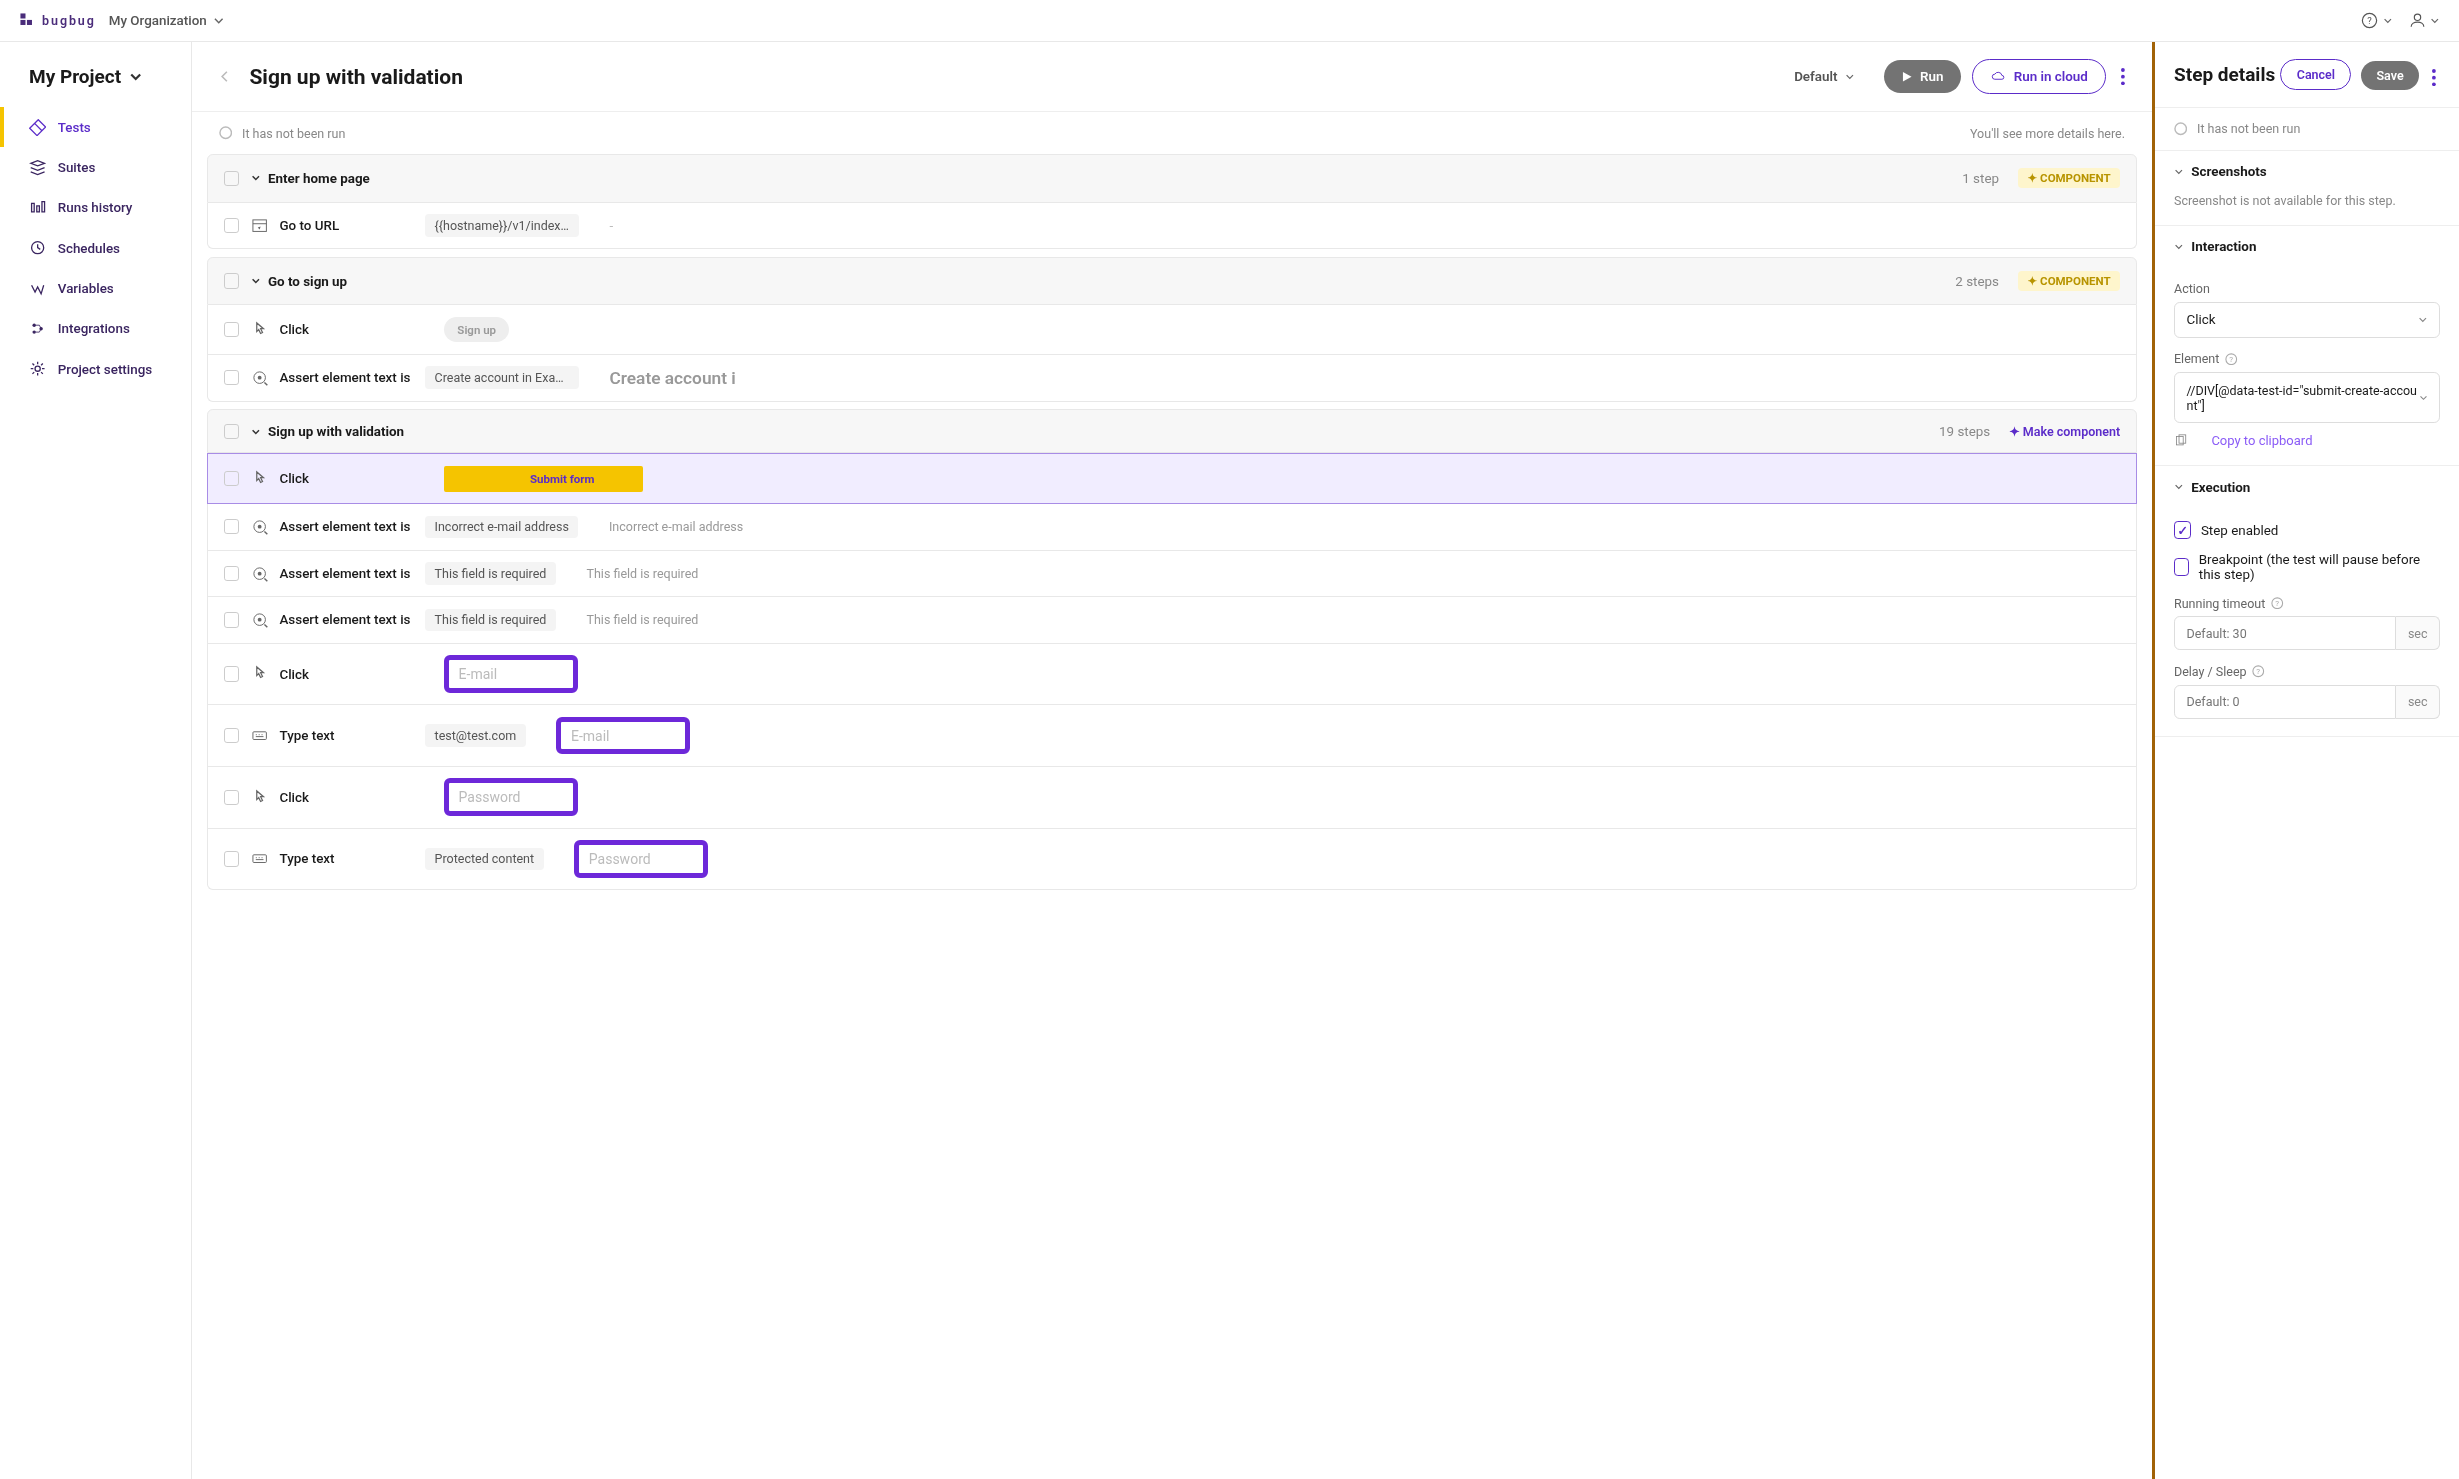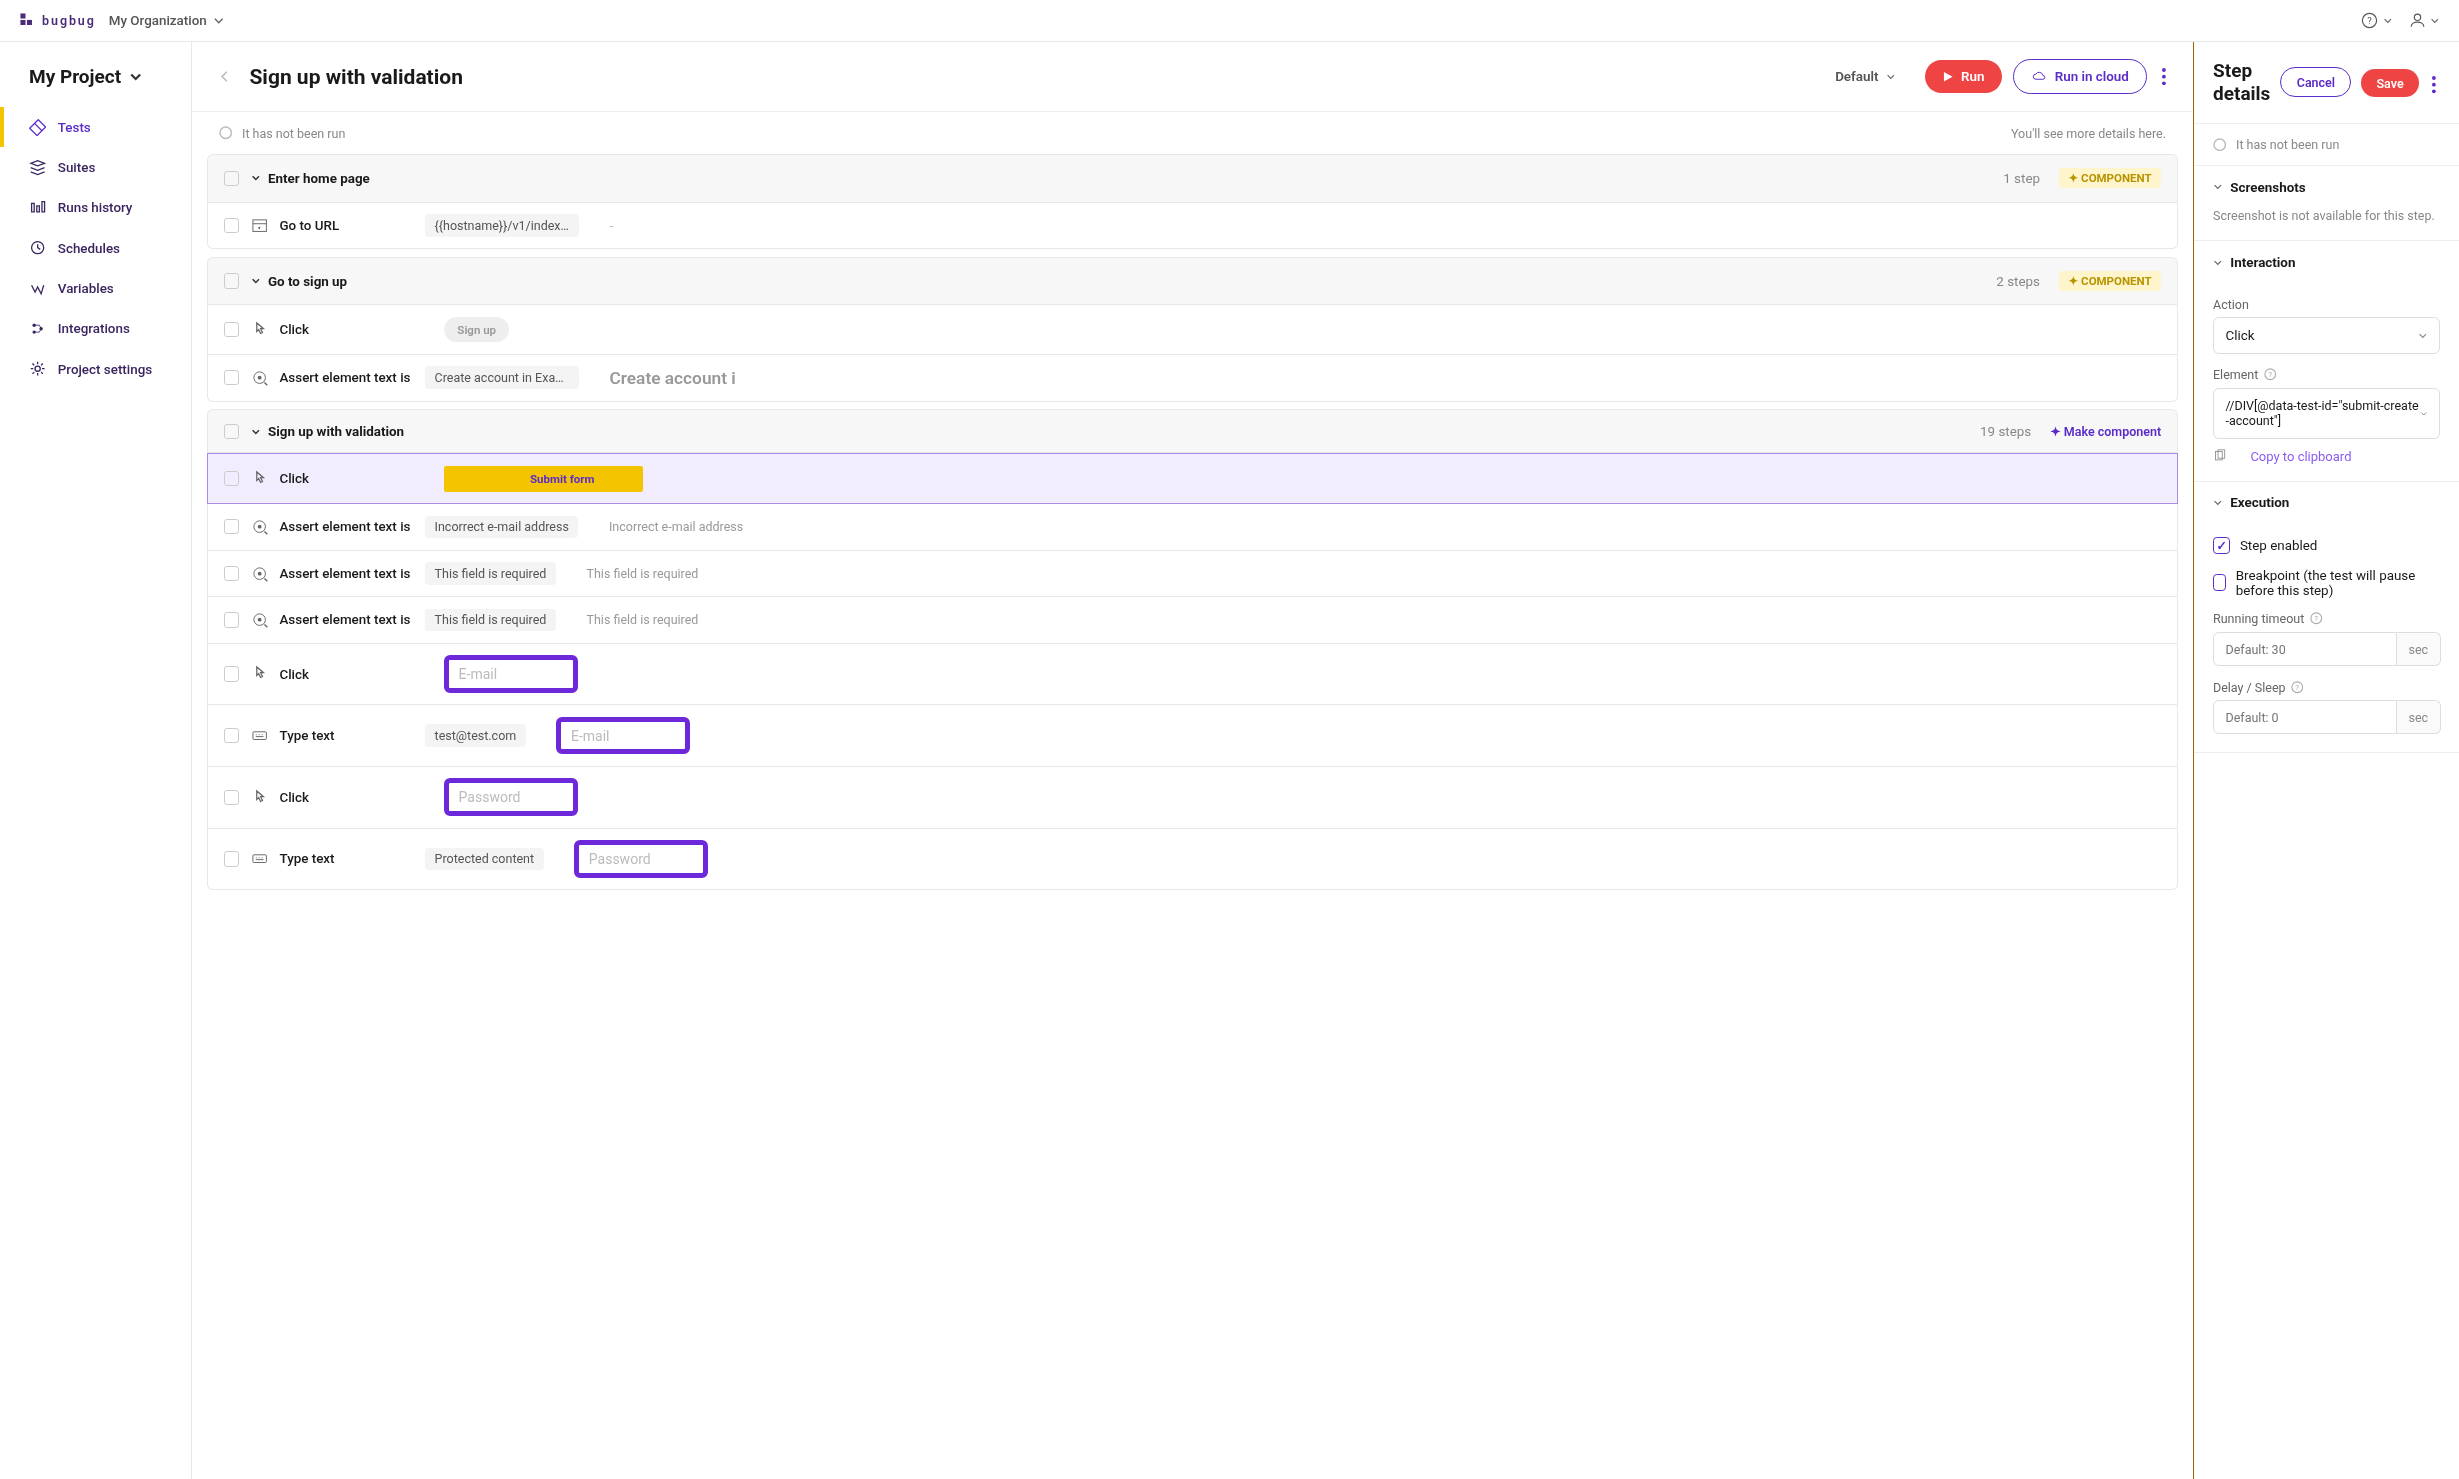--- a/index.html
+++ b/index.html
@@ -19,21 +19,21 @@
 .nav-item.active::before{content:"";position:absolute;left:0;top:0;bottom:0;width:3.8px;background:#f5c400}
 .nav-icon{width:17.3px;height:17.3px;flex-shrink:0}
 .main{flex:1;display:flex;overflow:hidden}
 .content{flex:1;overflow-y:auto;padding:0}
 .content-header{display:flex;align-items:center;justify-content:space-between;padding:17.3px 23px;border-bottom:1px solid #eee}
 .content-header-left{display:flex;align-items:center;gap:15.4px}
 .back-btn{color:#aaa;cursor:pointer}
 .page-title{font-size:21px;font-weight:700}
 .content-header-right{display:flex;align-items:center;gap:11.5px}
 .btn{padding:8.6px 17.3px;border-radius:21px;font-weight:600;cursor:pointer;border:none;display:inline-flex;align-items:center;gap:7.7px;font-size:13.4px}
-.btn-primary{background:#ef4444;color:#fff}
+.btn-primary{background:#737373;color:#fff}
 .btn-outline{background:#fff;color:#5b2cc9;border:1.9px solid #5b2cc9}
 .btn-ghost{background:transparent;color:#555}
 .more-btn{color:#5b2cc9;cursor:pointer;padding:3.8px}
 .status-row{display:flex;align-items:center;justify-content:space-between;padding:13.4px 27px;color:#888;font-size:12.5px}
 .status-left{display:flex;align-items:center;gap:9.6px}
 .block{margin:0 15.4px 7.7px 15.4px}
 .group-header{display:flex;align-items:center;padding:13.4px 15.4px;background:#f7f7f7;border:1px solid #e8e8e8;border-radius:5.8px 5.8px 0 0}
 .group-title{font-weight:700;flex:1;display:flex;align-items:center;gap:7.7px}
 .group-meta{color:#888;margin-right:19px}
 .comp-badge{background:#fef5cc;color:#b89400;padding:2.9px 9.6px;border-radius:3.8px;font-size:11.5px;font-weight:700}
@@ -45,21 +45,21 @@
 .step-icon{width:17.3px;height:17.3px;flex-shrink:0;color:#666}
 .step-label{font-weight:500;min-width:134px}
 .step-value{background:#f4f4f4;padding:3.8px 9.6px;border-radius:3.8px;color:#555;font-size:12.5px;max-width:154px;overflow:hidden;text-overflow:ellipsis;white-space:nowrap}
 .preview-col{flex:1;display:flex;justify-content:flex-start;margin-left:19px}
 .preview-pill{background:#eee;color:#999;padding:5.8px 13.4px;border-radius:13.4px;font-size:11.5px;font-weight:600}
 .preview-text{color:#999;font-size:17.3px;font-weight:600}
 .preview-small{color:#999;font-size:12.5px}
 .preview-input{border:5px solid #6d28d9;padding:5.8px 9.6px;border-radius:6px;color:#bbb;font-size:14px;min-width:134px}
 .preview-submit{background:#f5c400;color:#5b2cc9;padding:5.8px 48px 5.8px 86px;font-size:11.5px;font-weight:700;border-radius:1.9px}
 .chevron{cursor:pointer}
-.details{width:266px;border-left:1px solid #a16207;overflow-y:auto;padding:0;flex-shrink:0}
+.details{width:307px;border-left:3px solid #a16207;overflow-y:auto;padding:0;flex-shrink:0}
 .details-header{display:flex;align-items:center;justify-content:space-between;padding:17.3px 19px;border-bottom:1px solid #eee}
 .details-title{font-size:19px;font-weight:700}
 .details-actions{display:flex;align-items:flex-end;gap:9.6px}
 .btn-sm{padding:6.7px 15.4px;font-size:12.5px}
 .details-status{display:flex;align-items:center;gap:9.6px;padding:13.4px 19px;color:#888;font-size:12.5px;border-bottom:1px solid #eee}
 .section{border-bottom:1px solid #eee}
 .section-header{display:flex;align-items:center;gap:7.7px;padding:13.4px 19px;font-weight:700;cursor:pointer}
 .section-body{padding:0 19px 17.3px 19px}
 .section-body .muted{color:#888;font-size:12.5px}
 .field{margin-top:13.4px}

